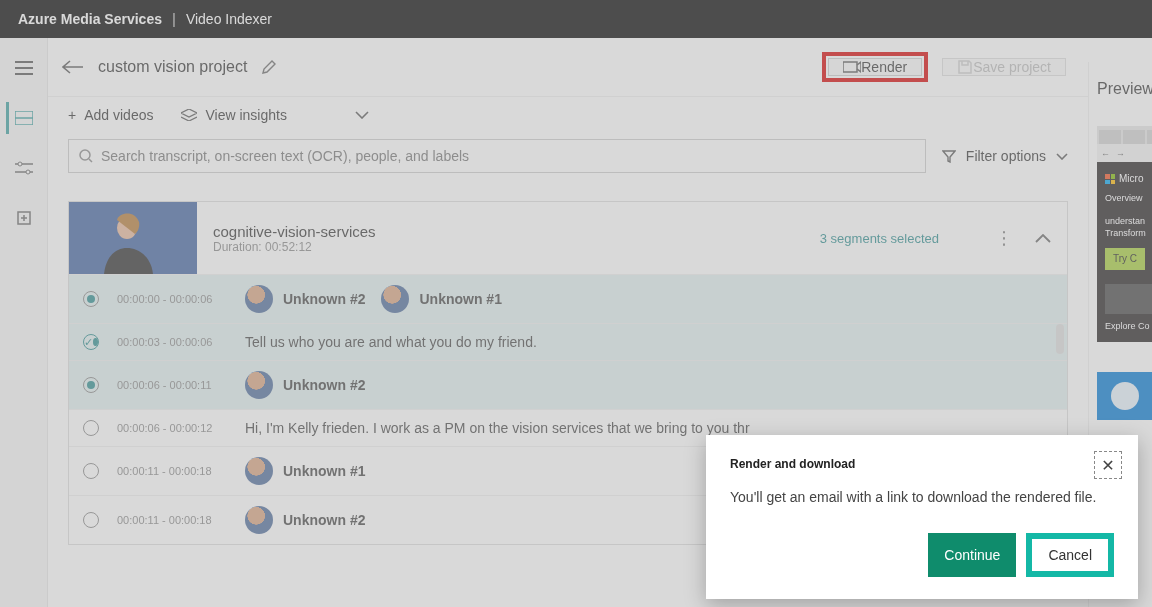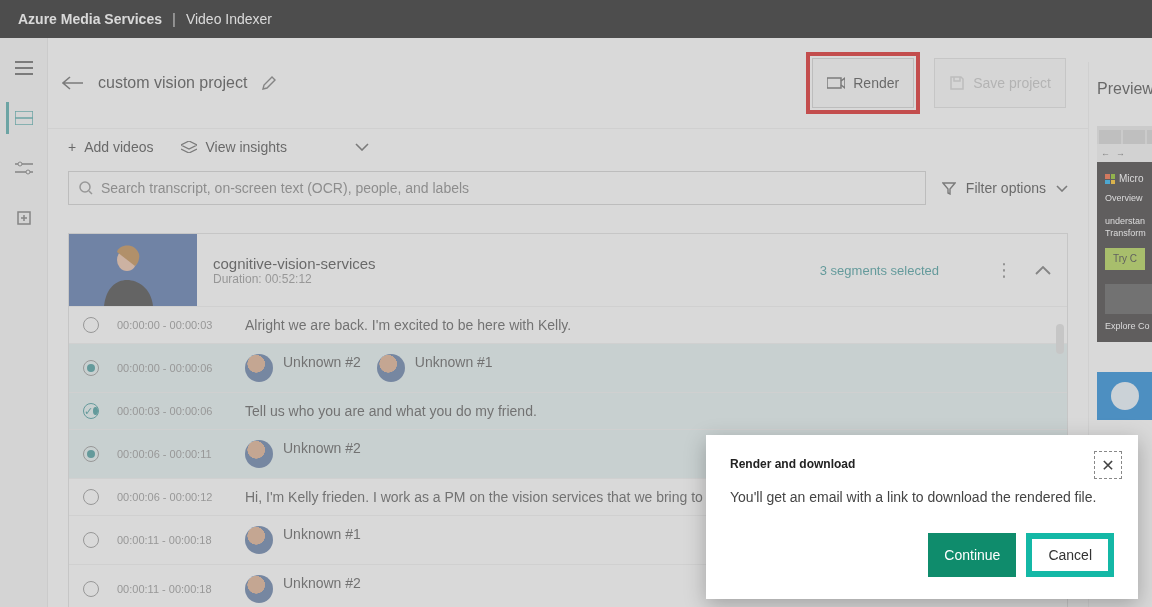--- a/index.html
+++ b/index.html
@@ -18,21 +18,21 @@
 .rail-btn { width: 32px; height: 32px; display: flex; align-items: center; justify-content: center; color: #555; }
 .rail-btn.active { color: #3a9e9e; border-left: 3px solid #3a9e9e; margin-left: -3px; }
 
 
 .editor { flex: 1; min-width: 0; display: flex; flex-direction: column; position: relative; }
 
 
 .titlebar { display: flex; align-items: center; padding: 14px 22px 14px 14px; gap: 14px; }
 .titlebar .back { font-size: 18px; color: #444; }
 .titlebar .proj-name { font-size: 16px; color: #333; }
-.action-btn { height: 50px; border: 1px solid #ccc; background: #fafafa; padding: 0 14px; font-size: 14px; color: #333; display: flex; align-items: center; gap: 8px; cursor: pointer; }
+.action-btn { height: 18px; border: 1px solid #ccc; background: #fafafa; padding: 0 14px; font-size: 14px; color: #333; display: flex; align-items: center; cursor: pointer; }
 .action-btn.disabled { color: #bbb; border-color: #ddd; }
 .highlight-red { border: 4px solid #d80000; padding: 2px; }
 
 
 .toolbar { display: flex; align-items: center; padding: 10px 20px; gap: 28px; border-top: 1px solid #eee; color: #333; font-size: 14px; }
 
 
 .searchrow { display: flex; align-items: center; padding: 6px 20px; gap: 16px; }
 .searchbox { flex: 1; border: 1px solid #ccc; height: 34px; background: #fff; display: flex; align-items: center; padding: 0 10px; gap: 8px; color: #888; font-size: 14px; }
 .searchbox input { border: none; outline: none; flex: 1; font-size: 14px; }
@@ -51,21 +51,21 @@
 
 
 .row { display: flex; align-items: center; padding: 10px 14px; border-top: 1px solid #eee; font-size: 14px; color: #444; gap: 18px; background: #fff; }
 .row.sel { background: #e1efef; }
 .row .radio { width: 16px; height: 16px; border-radius: 50%; border: 1px solid #888; display: flex; align-items: center; justify-content: center; flex: none; }
 .row.sel .radio::after { content: ""; width: 8px; height: 8px; border-radius: 50%; background: #2b8d8f; }
 .row .radio.check { border-color: #2b8d8f; color: #2b8d8f; font-size: 11px; }
 .row .time { font-size: 11px; color: #888; width: 110px; flex: none; }
 .avatar { width: 28px; height: 28px; border-radius: 50%; background: radial-gradient(circle at 40% 35%, #d9a27e 0 35%, #4c6a9a 36% 100%); flex: none; }
 .people { display: flex; align-items: center; gap: 16px; }
-.people .p { display: flex; align-items: flex-start; gap: 10px; }
+.people .p { display: flex; align-items: center; gap: 10px; font-weight: bold; }
 
 
 .scrollbar { width: 8px; background: #ddd; height: 30px; border-radius: 4px; position: absolute; right: 24px; top: 286px; }
 
 
 .preview { width: 64px; border-left: 1px solid #eee; padding: 18px 0 0 8px; position: relative; overflow: hidden; margin-top: 24px; }
 .preview h3 { font-size: 16px; font-weight: 400; color: #333; }
 
 .pv-browser { margin-top: 28px; width: 180px; }
 .pv-tabs { height: 18px; background: #e6e6e6; display: flex; align-items: flex-end; gap: 2px; padding: 0 2px; }
@@ -223,25 +223,20 @@
           <span style="font-size:18px;">⋮</span>
           <span>
             <svg width="16" height="9">
                 <path d="M1 8l7-7 7 7" fill="none" stroke="#666" stroke-width="1.8"></path>
               </svg>
           </span>
         </div>
       </div>
 
       <div id="rows">
-          <div class="row">
-            <div class="radio"></div>
-            <div class="time">00:00:00 - 00:00:03</div>
-            <div>Alright we are back. I'm excited to be here with Kelly.</div>
-          </div>
           <div class="row sel">
             <div class="radio"></div>
             <div class="time">00:00:00 - 00:00:06</div>
             <div class="people">
               <div class="p">
                 <div class="avatar"></div>
                 <span>Unknown #2</span>
               </div>
               <div class="p">
                 <div class="avatar"></div>

